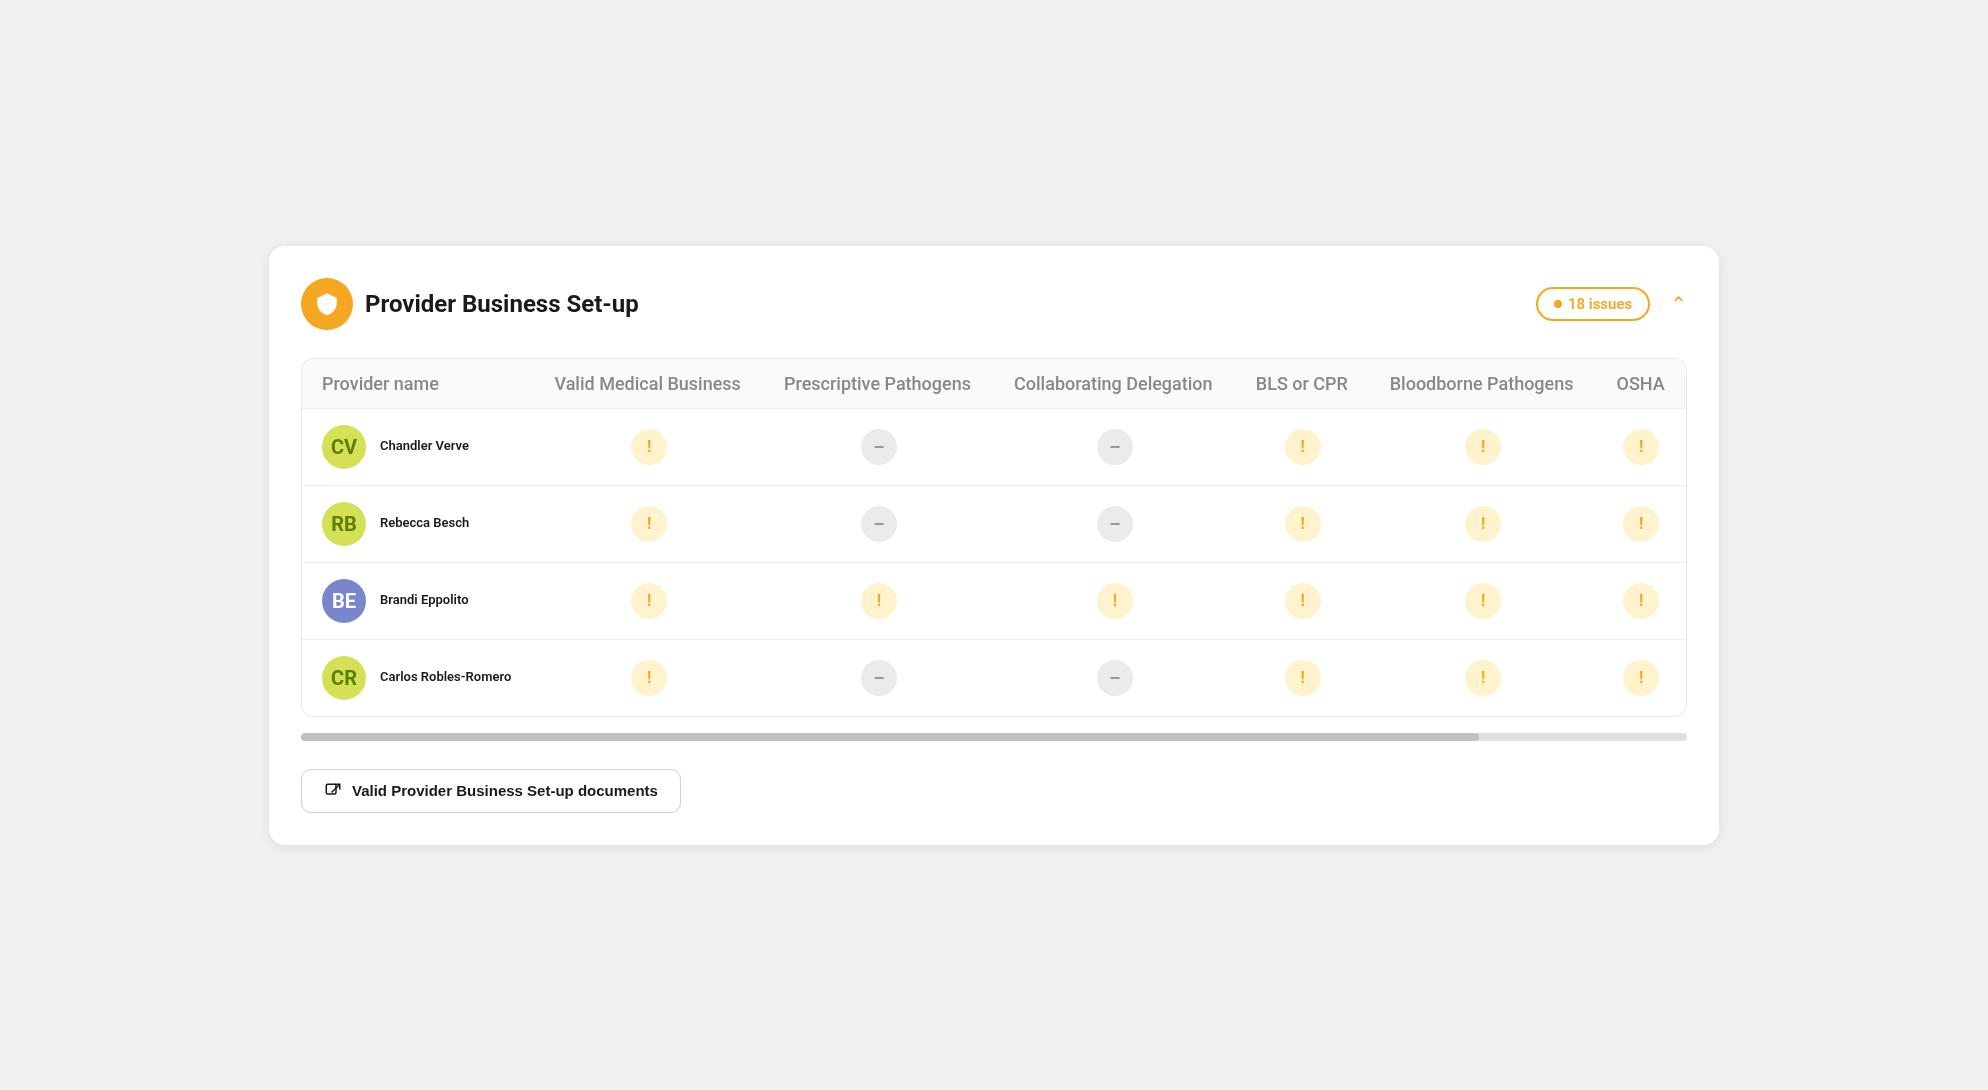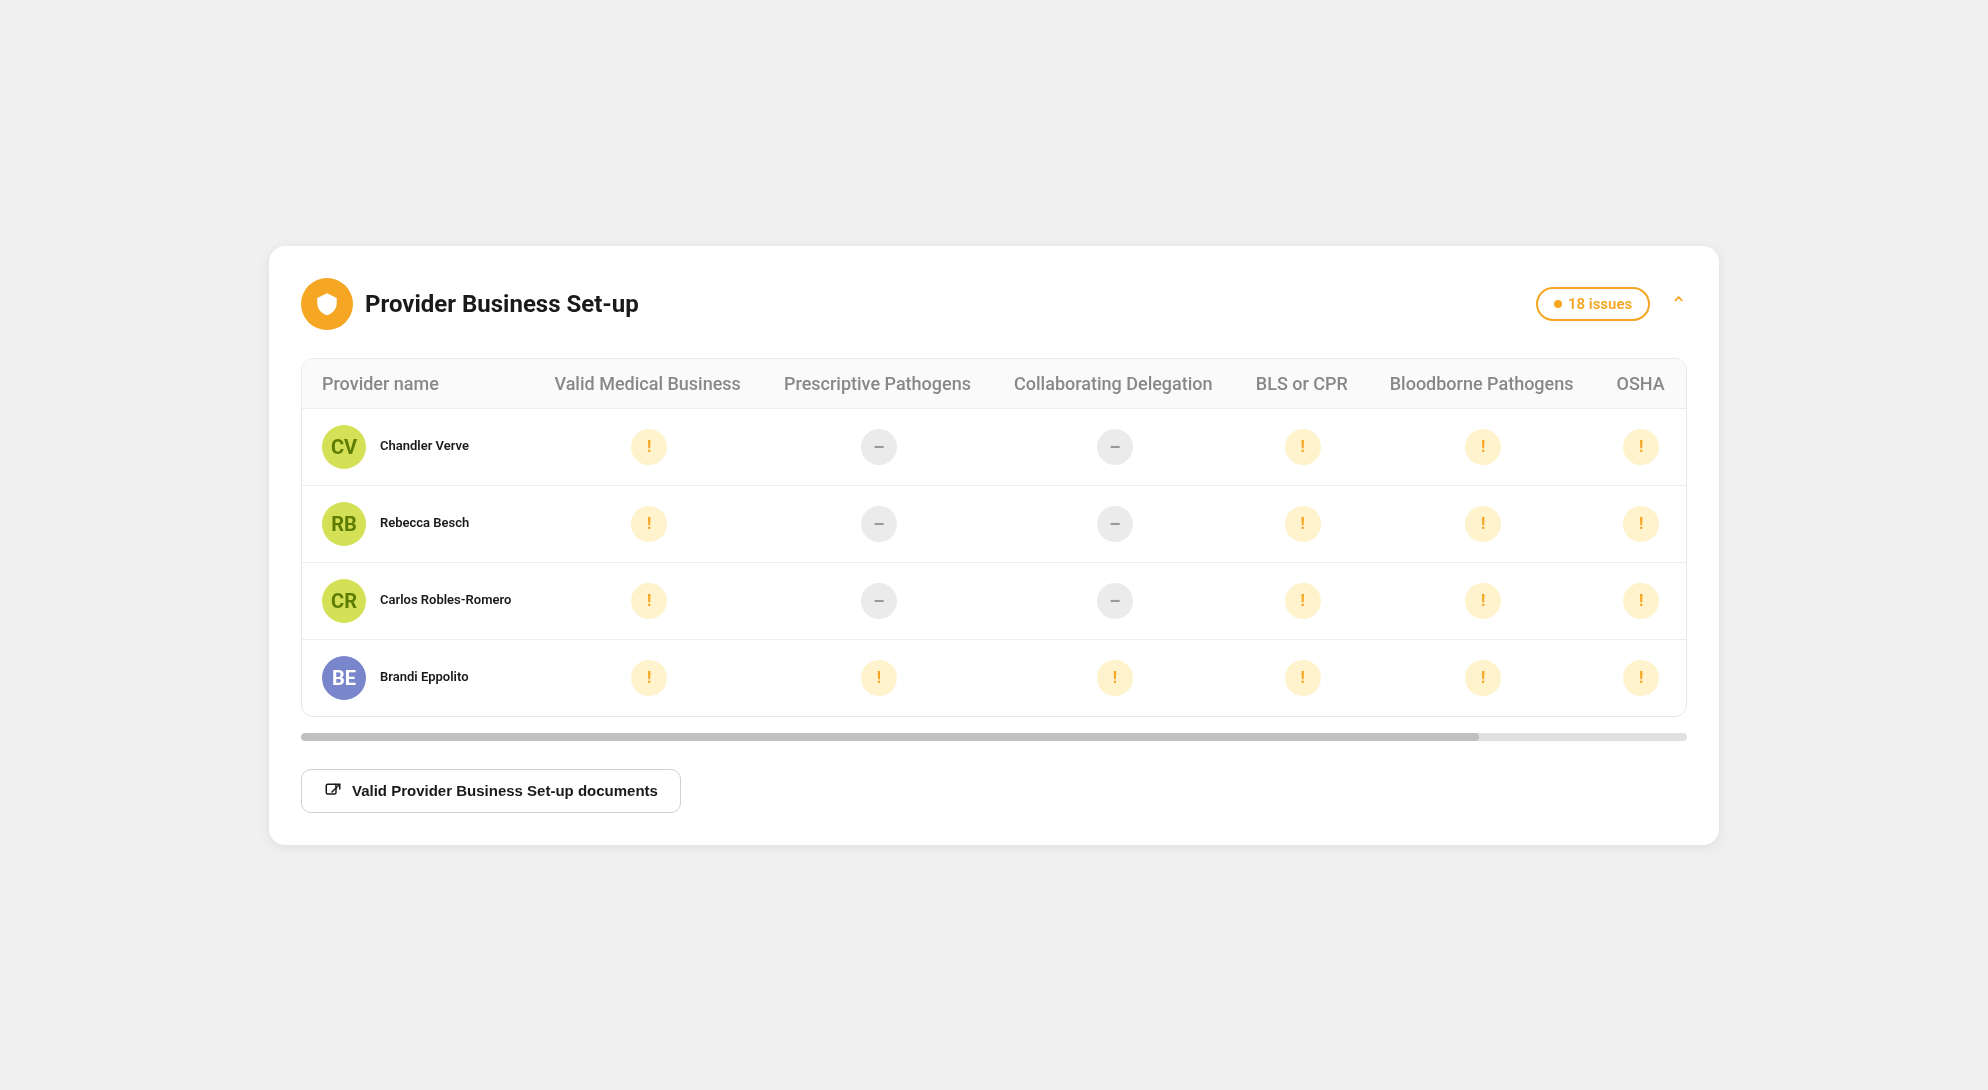--- a/index.html
+++ b/index.html
@@ -252,41 +252,41 @@
             <td class="status-cell"><span class="status-icon status-warning">!</span></td>
             <td class="status-cell"><span class="status-icon status-neutral">–</span></td>
             <td class="status-cell"><span class="status-icon status-neutral">–</span></td>
             <td class="status-cell"><span class="status-icon status-warning">!</span></td>
             <td class="status-cell"><span class="status-icon status-warning">!</span></td>
             <td class="status-cell"><span class="status-icon status-warning">!</span></td>
           </tr>
           <tr>
             <td>
       <div class="provider-cell">
-        <div class="avatar avatar-yellow-green">CR</div>
-        <span class="provider-name">Carlos Robles-Romero</span>
+        <div class="avatar avatar-purple">BE</div>
+        <span class="provider-name">Brandi Eppolito</span>
       </div>
     </td>
             <td class="status-cell"><span class="status-icon status-warning">!</span></td>
-            <td class="status-cell"><span class="status-icon status-neutral">–</span></td>
-            <td class="status-cell"><span class="status-icon status-neutral">–</span></td>
+            <td class="status-cell"><span class="status-icon status-warning">!</span></td>
+            <td class="status-cell"><span class="status-icon status-warning">!</span></td>
             <td class="status-cell"><span class="status-icon status-warning">!</span></td>
             <td class="status-cell"><span class="status-icon status-warning">!</span></td>
             <td class="status-cell"><span class="status-icon status-warning">!</span></td>
           </tr>
           <tr>
             <td>
       <div class="provider-cell">
-        <div class="avatar avatar-purple">BE</div>
-        <span class="provider-name">Brandi Eppolito</span>
+        <div class="avatar avatar-yellow-green">CR</div>
+        <span class="provider-name">Carlos Robles-Romero</span>
       </div>
     </td>
             <td class="status-cell"><span class="status-icon status-warning">!</span></td>
-            <td class="status-cell"><span class="status-icon status-warning">!</span></td>
-            <td class="status-cell"><span class="status-icon status-warning">!</span></td>
+            <td class="status-cell"><span class="status-icon status-neutral">–</span></td>
+            <td class="status-cell"><span class="status-icon status-neutral">–</span></td>
             <td class="status-cell"><span class="status-icon status-warning">!</span></td>
             <td class="status-cell"><span class="status-icon status-warning">!</span></td>
             <td class="status-cell"><span class="status-icon status-warning">!</span></td>
           </tr>
         </tbody>
     </table>
   </div>
 
   
   <div class="scrollbar-track">

